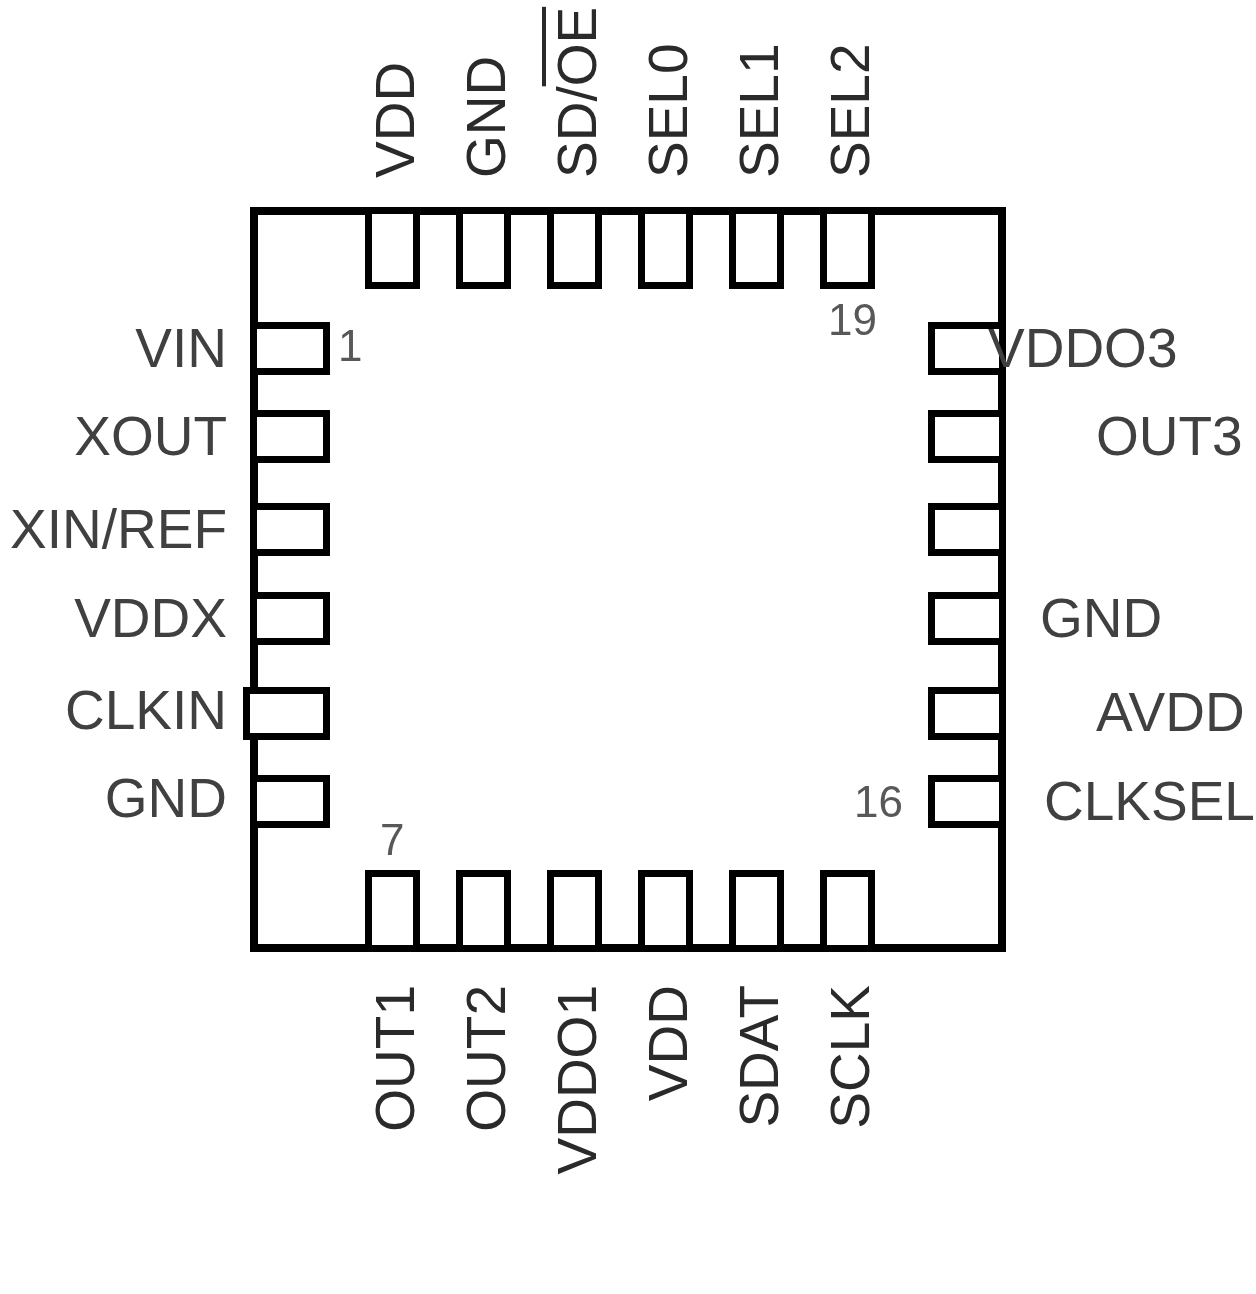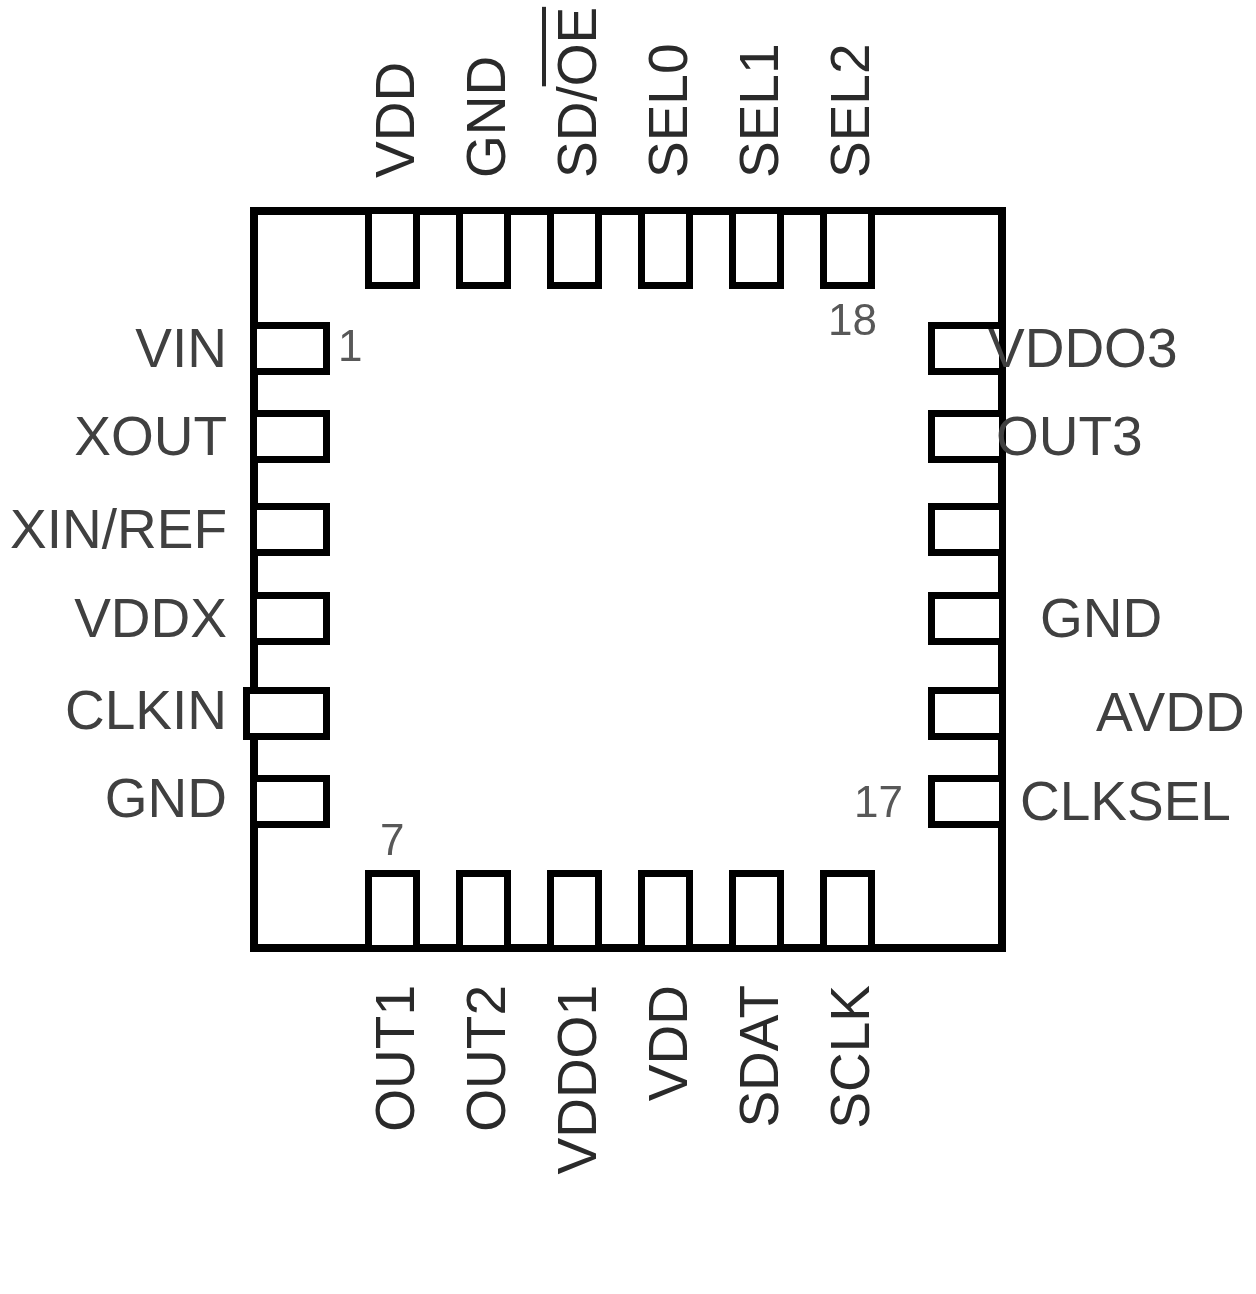--- a/index.html
+++ b/index.html
@@ -97,36 +97,36 @@
   <div class="pin left" style="top:775px"></div>
 
   <div class="pin right" style="top:322px"></div>
   <div class="pin right" style="top:410px"></div>
   <div class="pin right" style="top:503px"></div>
   <div class="pin right" style="top:592px"></div>
   <div class="pin right" style="top:687px"></div>
   <div class="pin right" style="top:775px"></div>
 
   <div class="pin-number" style="left:338px; top:324px">1</div>
-  <div class="pin-number" style="left:828px; top:298px">18</div>
+  <div class="pin-number" style="left:828px; top:298px">19</div>
   <div class="pin-number" style="left:380px; top:818px">7</div>
-  <div class="pin-number" style="left:854px; top:780px">17</div>
+  <div class="pin-number" style="left:854px; top:780px">16</div>
 
   <div class="hlabel lft" style="right:1029px; top:320px">VIN</div>
   <div class="hlabel lft" style="right:1029px; top:408px">XOUT</div>
   <div class="hlabel lft" style="right:1029px; top:501px">XIN/REF</div>
   <div class="hlabel lft" style="right:1029px; top:682px">CLKIN</div>
   <div class="hlabel lft" style="right:1029px; top:590px">VDDX</div>
   <div class="hlabel lft" style="right:1029px; top:770px">GND</div>
 
   <div class="hlabel" style="left:988px; top:320px">VDDO3</div>
-  <div class="hlabel" style="left:996px; top:408px">OUT3</div>
+  <div class="hlabel" style="left:1096px; top:408px">OUT3</div>
   <div class="hlabel" style="left:1040px; top:590px">GND</div>
   <div class="hlabel" style="left:1096px; top:684px">AVDD</div>
-  <div class="hlabel" style="left:1020px; top:773px">CLKSEL</div>
+  <div class="hlabel" style="left:1044px; top:773px">CLKSEL</div>
 
   <div class="vlabel topside" style="left:368px; top:178px">VDD</div>
   <div class="vlabel topside" style="left:459px; top:178px">GND</div>
   <div class="vlabel topside" style="left:550px; top:178px"><span>SD/</span><span class="ovl">OE</span></div>
   <div class="vlabel topside" style="left:641px; top:178px">SEL0</div>
   <div class="vlabel topside" style="left:732px; top:178px">SEL1</div>
   <div class="vlabel topside" style="left:823px; top:178px">SEL2</div>
 
   <div class="vlabel bottomside" style="left:368px; top:985px">OUT1</div>
   <div class="vlabel bottomside" style="left:459px; top:985px">OUT2</div>

